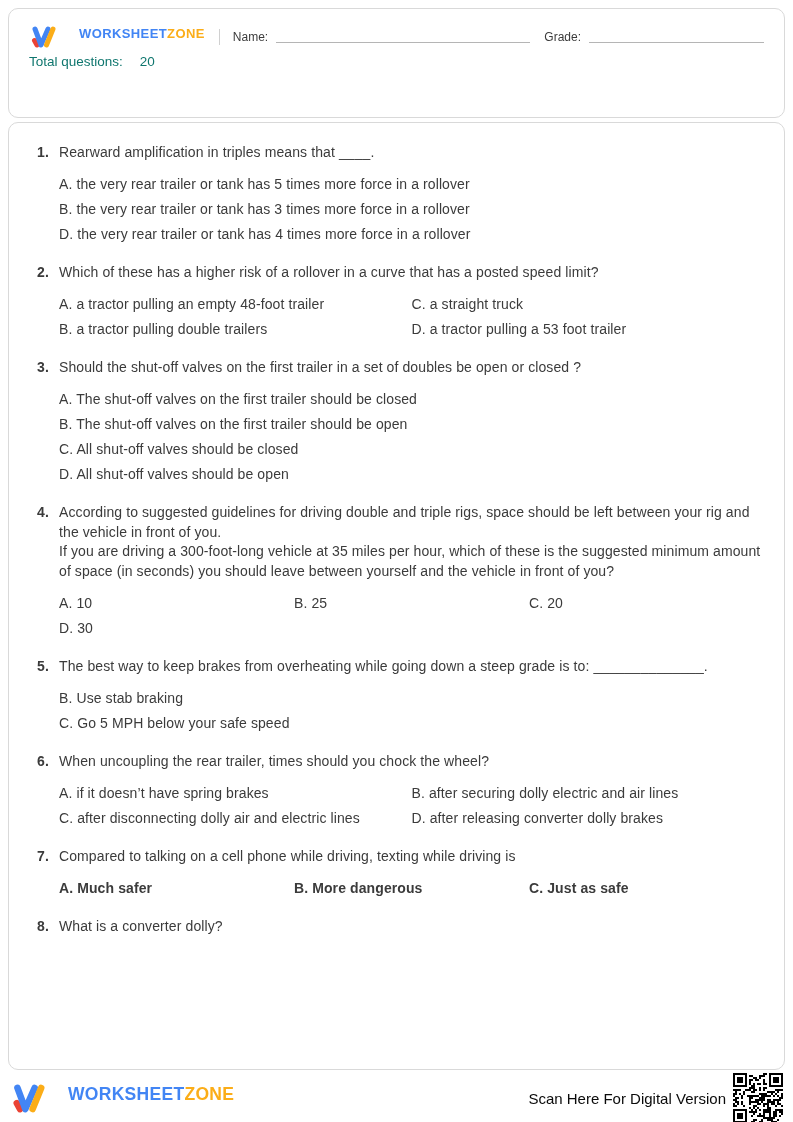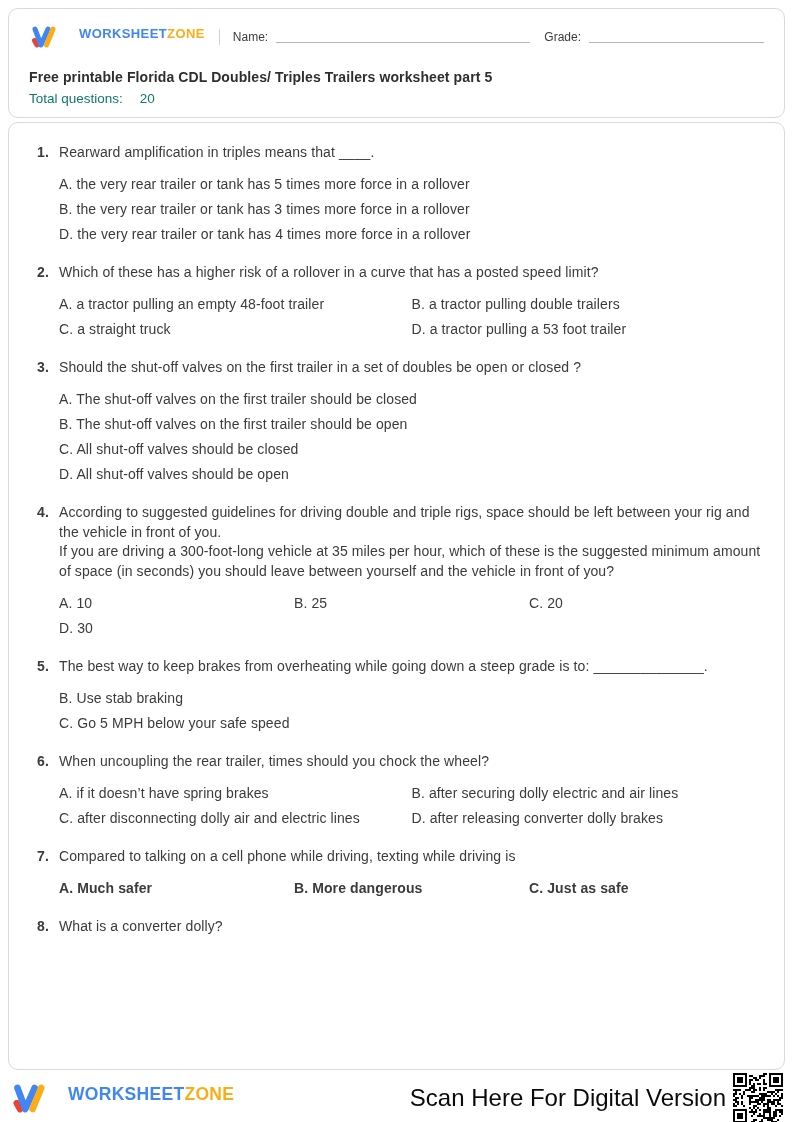--- a/index.html
+++ b/index.html
@@ -41,21 +41,21 @@
   .q-text { margin-bottom:12.5px; }
   .options { display:grid; row-gap:6px; }
   .option { line-height:19px; }
 
   .footer {
     position:absolute; left:10px; top:1074px; width:773px; height:48px;
     display:flex; align-items:center;
   }
   .footer .logo-word { font-size:17.5px; letter-spacing:0.3px; }
   .footer-spacer { flex:1; }
-  .scan-text { font-size:24px; color:#0a0a0a; margin-right:7px; white-space:nowrap; }
+  .scan-text { font-size:15px; color:#0a0a0a; margin-right:7px; white-space:nowrap; }
   .qr-box { width:50px; height:50px; flex:0 0 50px; }
 </style>
 </head>
 <body>
 
 <div class="card header-card">
   <div class="header-row">
     <div class="logo">
       <svg width="28" height="22" viewBox="0 0 26 22">
         <path d="M4.5 14.5 L7 19" stroke="#EA4335" stroke-width="5" stroke-linecap="round" fill="none"></path>
@@ -63,21 +63,20 @@
         <path d="M23 3 L16.5 19" stroke="#FBAD18" stroke-width="5" stroke-linecap="round" fill="none"></path>
       </svg>
       <span class="logo-word"><span class="logo-blue">WORKSHEET</span><span class="logo-yellow">ZONE</span></span>
     </div>
     <div class="v-sep"></div>
     <span class="field-label">Name:</span>
     <div class="fill-line name-line"></div>
     <span class="field-label">Grade:</span>
     <div class="fill-line grade-line"></div>
   </div>
-  <div class="title">Free printable Florida CDL Doubles/ Triples Trailers worksheet part 5</div>
   <div class="total"><span>Total questions:</span><span class="total-num">20</span></div>
 </div>
 
 <div class="card content-card">
   <div id="questions">
       <div class="question">
         <div class="q-num q-line">1.</div>
         <div>
           <div class="q-text">
             <div class="q-line">Rearward amplification in triples means that ____.</div>
@@ -90,22 +89,22 @@
         </div>
       </div>
       <div class="question">
         <div class="q-num q-line">2.</div>
         <div>
           <div class="q-text">
             <div class="q-line">Which of these has a higher risk of a rollover in a curve that has a posted speed limit?</div>
           </div>
           <div class="options" style="grid-template-columns: repeat(2, 1fr);">
             <div class="option"><span>A. </span><span>a tractor pulling an empty 48-foot trailer</span></div>
+            <div class="option"><span>C. </span><span>a straight truck</span></div>
             <div class="option"><span>B. </span><span>a tractor pulling double trailers</span></div>
-            <div class="option"><span>C. </span><span>a straight truck</span></div>
             <div class="option"><span>D. </span><span>a tractor pulling a 53 foot trailer</span></div>
           </div>
         </div>
       </div>
       <div class="question">
         <div class="q-num q-line">3.</div>
         <div>
           <div class="q-text">
             <div class="q-line">Should the shut-off valves on the first trailer in a set of doubles be open or closed ?</div>
           </div>

